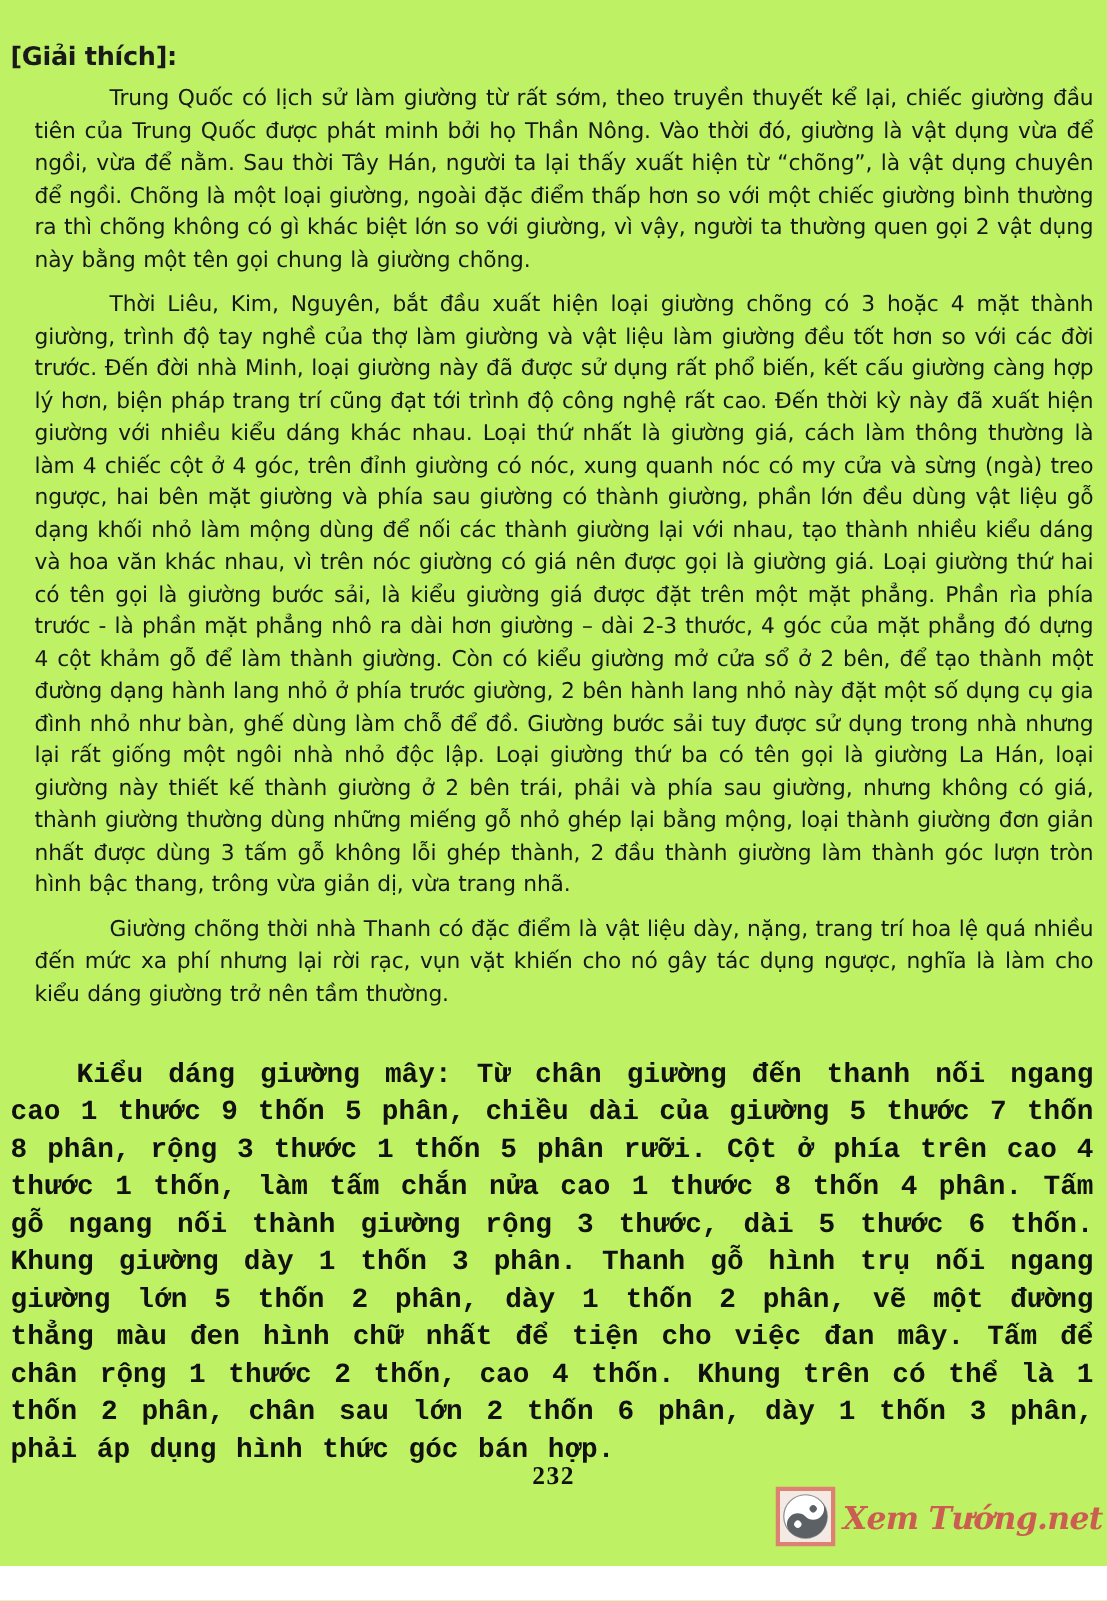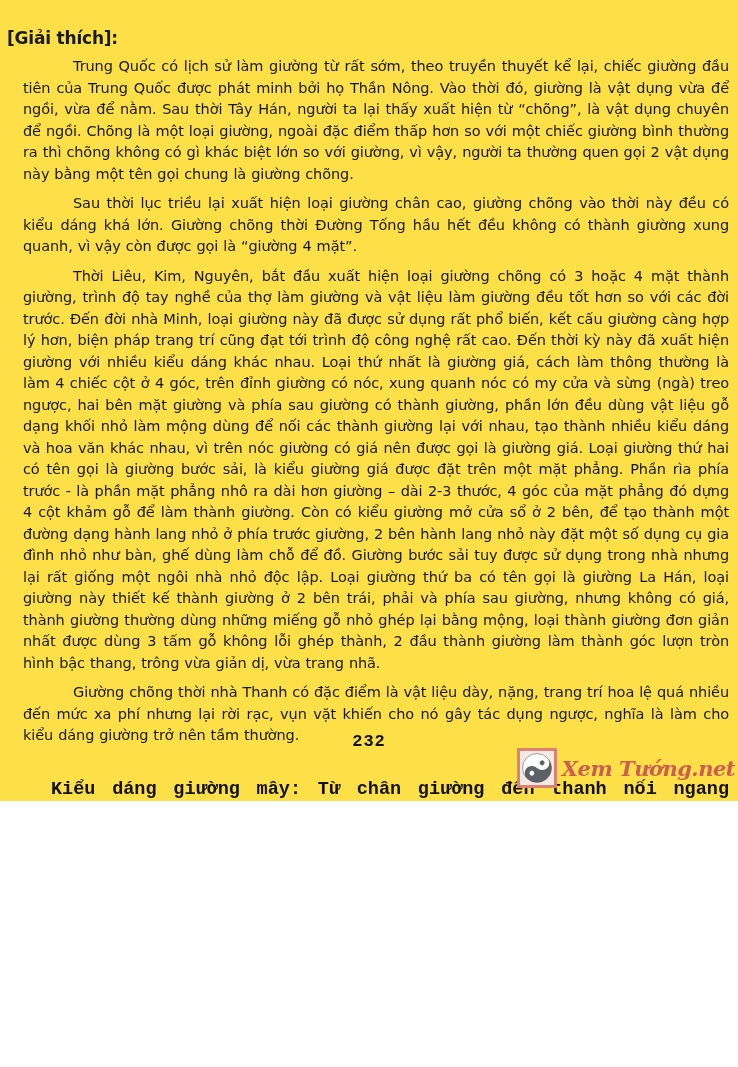--- a/index.html
+++ b/index.html
@@ -3,22 +3,22 @@
 <meta charset="utf-8">
 <style>
   html, body {
     margin: 0;
     padding: 0;
     background: #ffffff;
   }
   .page {
     position: relative;
     width: 738px;
-    height: 801px;
-    background: #fde047;
+    height: 1044px;
+    background: #bef264;
     overflow: hidden;
     font-family: "DejaVu Sans", sans-serif;
     color: #1a1a1a;
   }
   .content {
     padding: 28px 9px 0 7px;
   }
   .heading {
     font-size: 17px;
     font-weight: bold;
@@ -45,21 +45,21 @@
     text-indent: 44px;
     word-spacing: 2px;
     color: #111111;
   }
   .page-number {
     position: absolute;
     left: 0;
     right: 0;
     bottom: 50px;
     text-align: center;
-    font-family: Liberation Mono, monospace;
+    font-family: Liberation Serif, serif;
     font-weight: bold;
     font-size: 17px;
     letter-spacing: 1px;
     color: #111111;
   }
   .watermark {
     position: absolute;
     right: 3px;
     bottom: 13px;
     display: flex;
@@ -84,21 +84,20 @@
 </style>
 </head>
 <body>
 
 <div class="page">
   <div class="content">
     <div class="heading">[Giải thích]:</div>
 
     <p class="hw">Trung Quốc có lịch sử làm giường từ rất sớm, theo truyền thuyết kể lại, chiếc giường đầu tiên của Trung Quốc được phát minh bởi họ Thần Nông. Vào thời đó, giường là vật dụng vừa để ngồi, vừa để nằm. Sau thời Tây Hán, người ta lại thấy xuất hiện từ “chõng”, là vật dụng chuyên để ngồi. Chõng là một loại giường, ngoài đặc điểm thấp hơn so với một chiếc giường bình thường ra thì chõng không có gì khác biệt lớn so với giường, vì vậy, người ta thường quen gọi 2 vật dụng này bằng một tên gọi chung là giường chõng.</p>
 
-    <p class="hw">Sau thời lục triều lại xuất hiện loại giường chân cao, giường chõng vào thời này đều có kiểu dáng khá lớn. Giường chõng thời Đường Tống hầu hết đều không có thành giường xung quanh, vì vậy còn được gọi là “giường 4 mặt”.</p>
 
     <p class="hw">Thời Liêu, Kim, Nguyên, bắt đầu xuất hiện loại giường chõng có 3 hoặc 4 mặt thành giường, trình độ tay nghề của thợ làm giường và vật liệu làm giường đều tốt hơn so với các đời trước. Đến đời nhà Minh, loại giường này đã được sử dụng rất phổ biến, kết cấu giường càng hợp lý hơn, biện pháp trang trí cũng đạt tới trình độ công nghệ rất cao. Đến thời kỳ này đã xuất hiện giường với nhiều kiểu dáng khác nhau. Loại thứ nhất là giường giá, cách làm thông thường là làm 4 chiếc cột ở 4 góc, trên đỉnh giường có nóc, xung quanh nóc có my cửa và sừng (ngà) treo ngược, hai bên mặt giường và phía sau giường có thành giường, phần lớn đều dùng vật liệu gỗ dạng khối nhỏ làm mộng dùng để nối các thành giường lại với nhau, tạo thành nhiều kiểu dáng và hoa văn khác nhau, vì trên nóc giường có giá nên được gọi là giường giá. Loại giường thứ hai có tên gọi là giường bước sải, là kiểu giường giá được đặt trên một mặt phẳng. Phần rìa phía trước - là phần mặt phẳng nhô ra dài hơn giường – dài 2-3 thước, 4 góc của mặt phẳng đó dựng 4 cột khảm gỗ để làm thành giường. Còn có kiểu giường mở cửa sổ ở 2 bên, để tạo thành một đường dạng hành lang nhỏ ở phía trước giường, 2 bên hành lang nhỏ này đặt một số dụng cụ gia đình nhỏ như bàn, ghế dùng làm chỗ để đồ. Giường bước sải tuy được sử dụng trong nhà nhưng lại rất giống một ngôi nhà nhỏ độc lập. Loại giường thứ ba có tên gọi là giường La Hán, loại giường này thiết kế thành giường ở 2 bên trái, phải và phía sau giường, nhưng không có giá, thành giường thường dùng những miếng gỗ nhỏ ghép lại bằng mộng, loại thành giường đơn giản nhất được dùng 3 tấm gỗ không lỗi ghép thành, 2 đầu thành giường làm thành góc lượn tròn hình bậc thang, trông vừa giản dị, vừa trang nhã.</p>
 
     <p class="hw">Giường chõng thời nhà Thanh có đặc điểm là vật liệu dày, nặng, trang trí hoa lệ quá nhiều đến mức xa phí nhưng lại rời rạc, vụn vặt khiến cho nó gây tác dụng ngược, nghĩa là làm cho kiểu dáng giường trở nên tầm thường.</p>
 
     <p class="measure">Kiểu dáng giường mây: Từ chân giường đến thanh nối ngang cao 1 thước 9 thốn 5 phân, chiều dài của giường 5 thước 7 thốn 8 phân, rộng 3 thước 1 thốn 5 phân rưỡi. Cột ở phía trên cao 4 thước 1 thốn, làm tấm chắn nửa cao 1 thước 8 thốn 4 phân. Tấm gỗ ngang nối thành giường rộng 3 thước, dài 5 thước 6 thốn. Khung giường dày 1 thốn 3 phân. Thanh gỗ hình trụ nối ngang giường lớn 5 thốn 2 phân, dày 1 thốn 2 phân, vẽ một đường thẳng màu đen hình chữ nhất để tiện cho việc đan mây. Tấm để chân rộng 1 thước 2 thốn, cao 4 thốn. Khung trên có thể là 1 thốn 2 phân, chân sau lớn 2 thốn 6 phân, dày 1 thốn 3 phân, phải áp dụng hình thức góc bán hợp.</p>
   </div>
 
   <div class="page-number">232</div>
 

